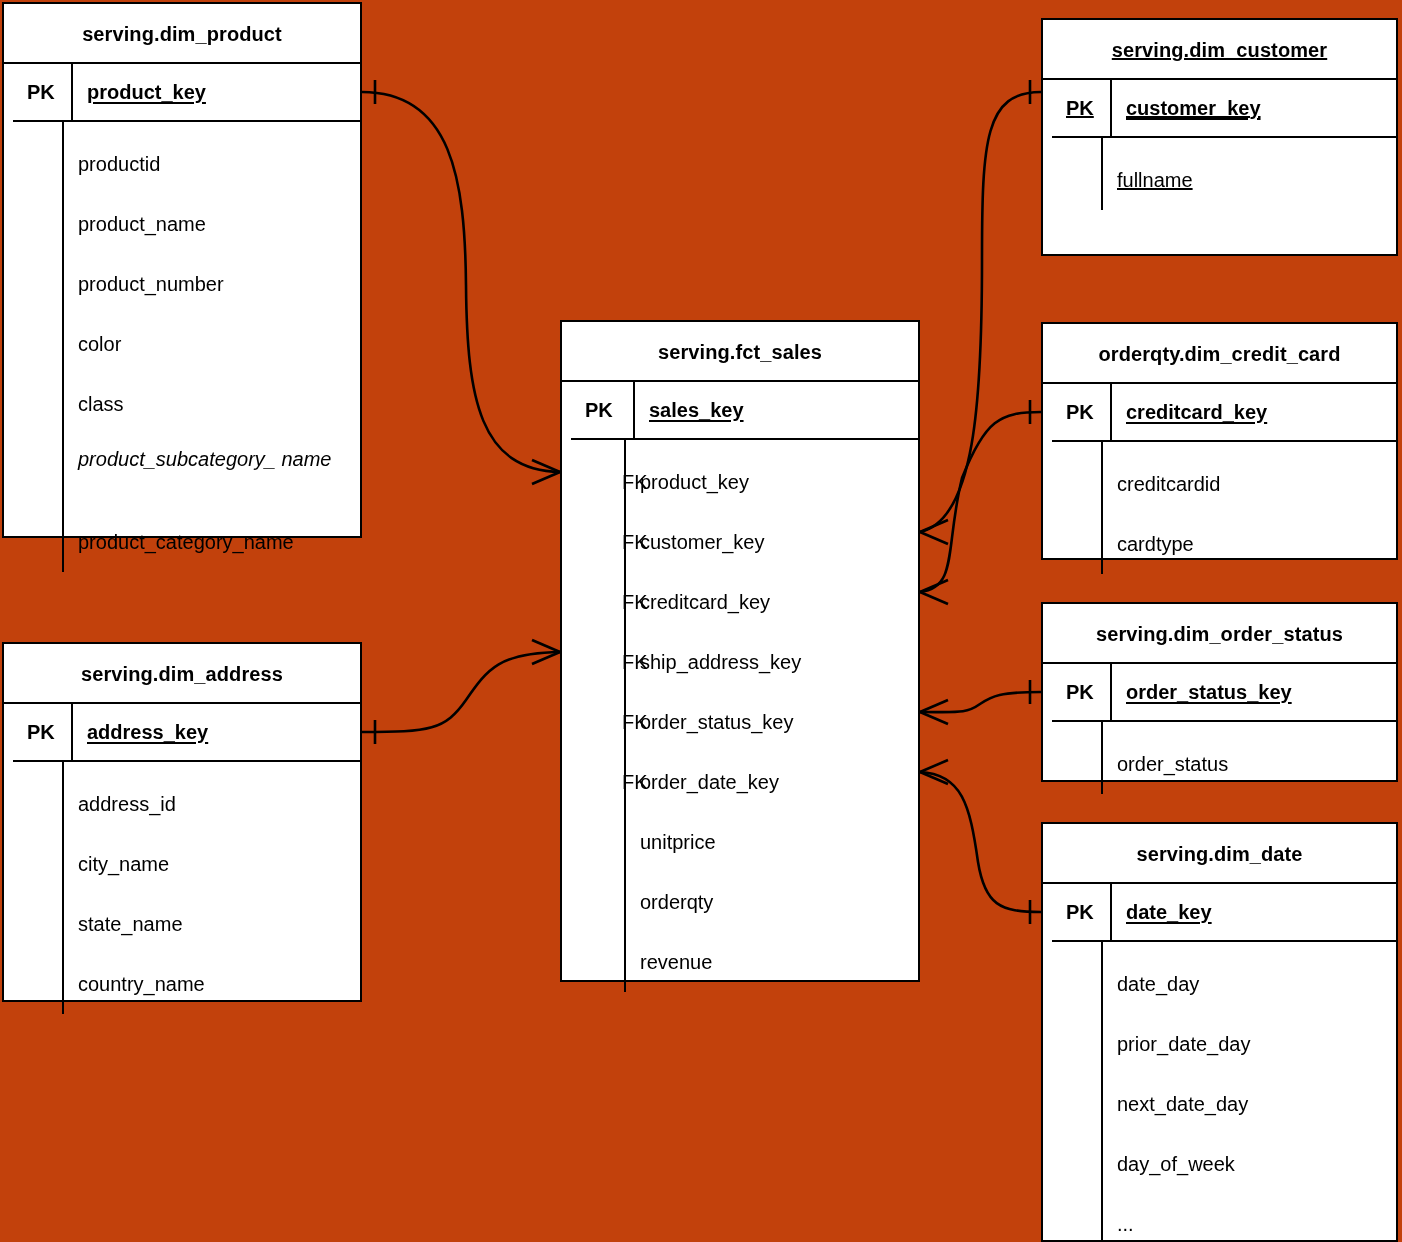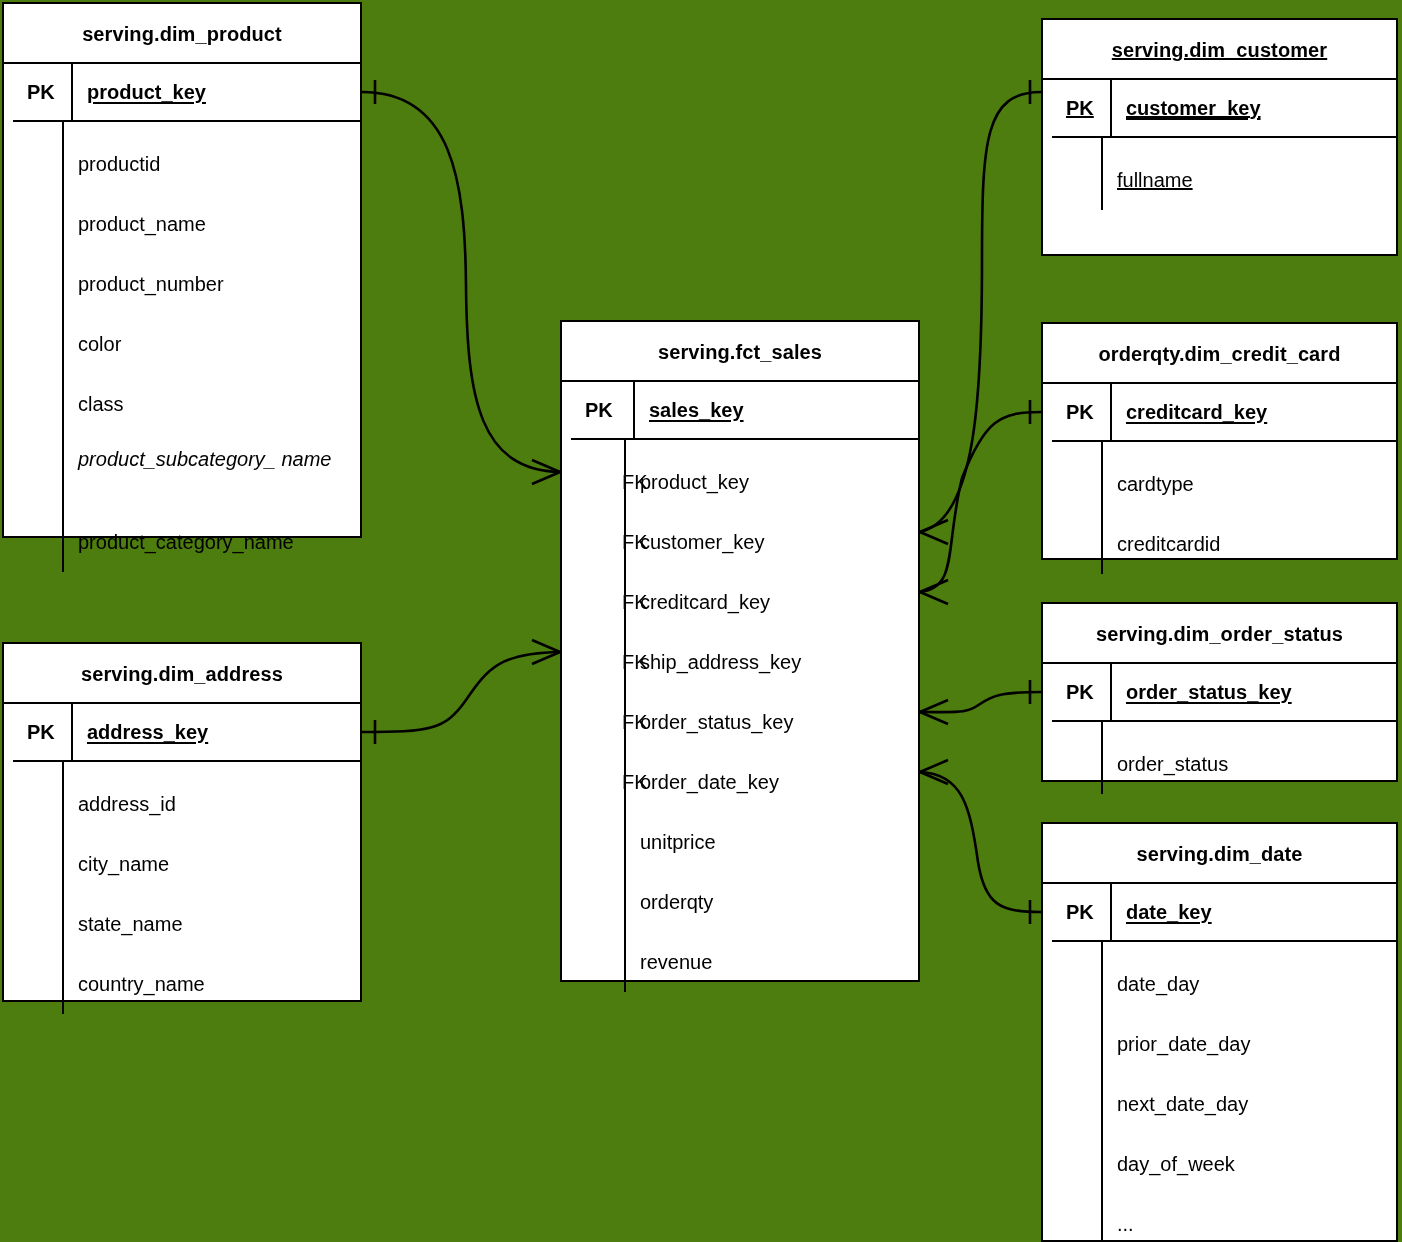--- a/index.html
+++ b/index.html
@@ -5,21 +5,21 @@
 <style>
   html, body {
     margin: 0;
     padding: 0;
     background: #ffffff;
   }
   #canvas {
     position: relative;
     width: 1402px;
     height: 1242px;
-    background: #4d7c0f;
+    background: #c2410c;
     overflow: hidden;
     font-family: "Liberation Sans", sans-serif;
     color: #000000;
   }
 
   
   .entity {
     position: absolute;
     box-sizing: border-box;
     border: 2px solid #000000;
@@ -280,22 +280,22 @@
         <div class="keytag">PK</div>
       </div>
       <div class="namecol">
         <div class="pkname">creditcard_key</div>
       </div>
     </div>
     <div class="body-rows">
       <div class="keycol" style="width:60px;"></div>
       <div class="namecol">
         <div class="pad-top"></div>
+        <div class="attr">creditcardid</div>
         <div class="attr">cardtype</div>
-        <div class="attr">creditcardid</div>
       </div>
     </div>
   </div>
 
   <div class="entity" style="left:1041px; top:602px; width:357px; height:180px;">
     <div class="entity-title">serving.dim_order_status</div>
     <div class="pk-row">
       <div class="keycol" style="width:60px;">
         <div class="keytag">PK</div>
       </div>

